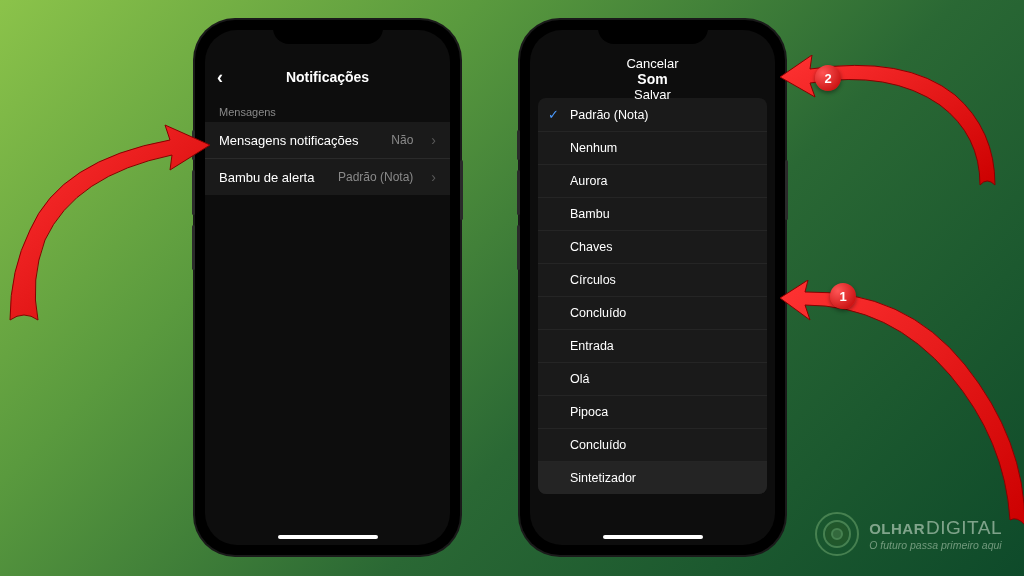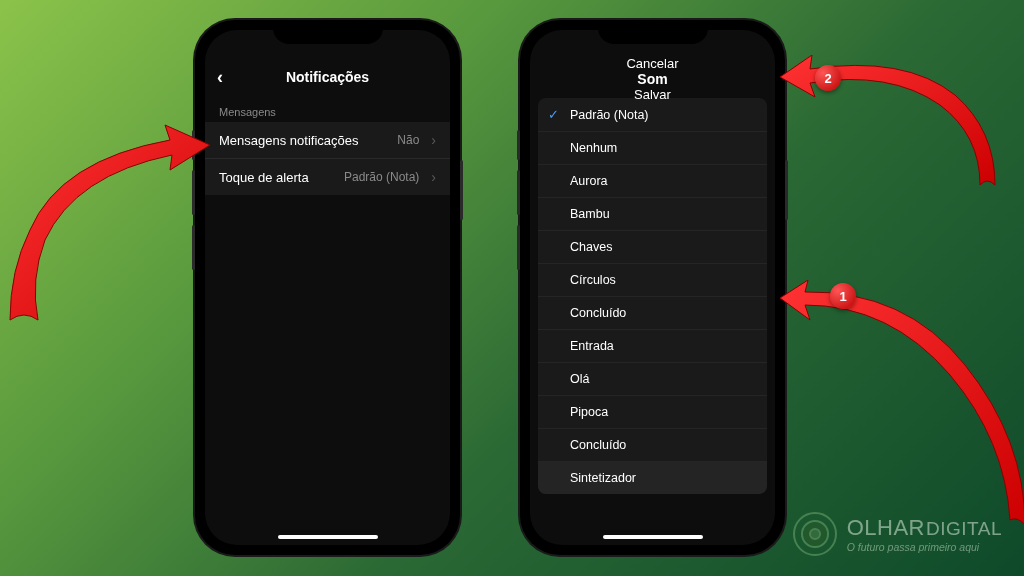--- a/index.html
+++ b/index.html
@@ -92,21 +92,21 @@
   }
   .list-row {
     display: flex;
     align-items: center;
     justify-content: space-between;
     padding: 10px 14px;
     font-size: 13px;
     background: #1a1a1a;
   }
   .list-row + .list-row { border-top: 1px solid #2a2a2a; }
-  .row-value { color: #8a8a8a; font-size: 12px; display: flex; align-items: center; gap: 12px; }
+  .row-value { color: #8a8a8a; font-size: 12px; display: flex; align-items: center; gap: 18px; }
   .chevron { color: #5a5a5a; font-size: 14px; }
   .sound-list {
     background: #1a1a1a;
     border-radius: 8px;
     margin: 0 8px;
   }
   .sound-row {
     display: flex;
     align-items: center;
     padding: 9px 10px;
@@ -156,21 +156,21 @@
     border-radius: 50%;
     position: relative;
     background: radial-gradient(circle, #2a5a2a 40%, transparent 42%);
   }
   .wm-circle::before, .wm-circle::after {
     content:""; position:absolute; border:2px solid #6da56d; border-radius:50%;
   }
   .wm-circle::before { inset: 6px; }
   .wm-circle::after { inset: 14px; background:#4a7a4a; }
   .wm-text { display:flex; flex-direction:column; }
-  .wm-brand1 { font-size: 22px; font-weight: 400; letter-spacing: 0.5px; }
+  .wm-brand1 { font-size: 15px; font-weight: 700; letter-spacing: 0.5px; }
   .wm-brand2 { font-size: 19px; font-weight: 300; letter-spacing: 0.5px; margin-left:1px;}
   .wm-line2 { font-size: 10.5px; font-style: italic; color: #bcd4bc; }
 </style>
 </head>
 <body>
 
 <div class="phone phone-left">
   <div class="phone-btn btn-power"></div>
   <div class="phone-btn btn-vol1"></div>
   <div class="phone-btn btn-vol2"></div>
@@ -182,21 +182,21 @@
     </div>
     <div class="section-header">Mensagens</div>
     <div class="list-row">
       <span>Mensagens notificações</span>
       <span class="row-value">
         <span>Não</span>
         <span class="chevron">›</span>
       </span>
     </div>
     <div class="list-row">
-      <span>Toque de alerta</span>
+      <span>Bambu de alerta</span>
       <span class="row-value">
         <span>Padrão (Nota)</span>
         <span class="chevron">›</span>
       </span>
     </div>
     <div class="home-indicator"></div>
   </div>
 </div>
 
 <div class="phone phone-right">

